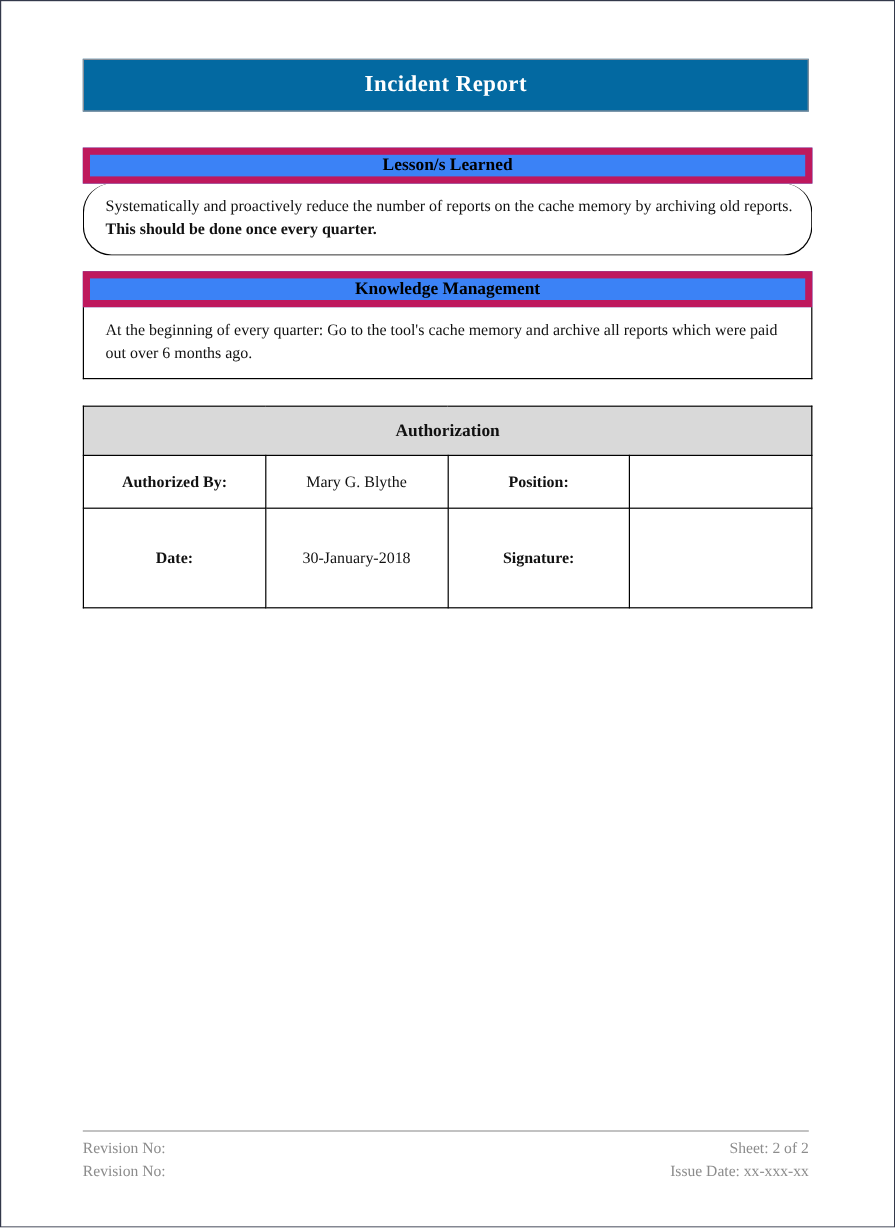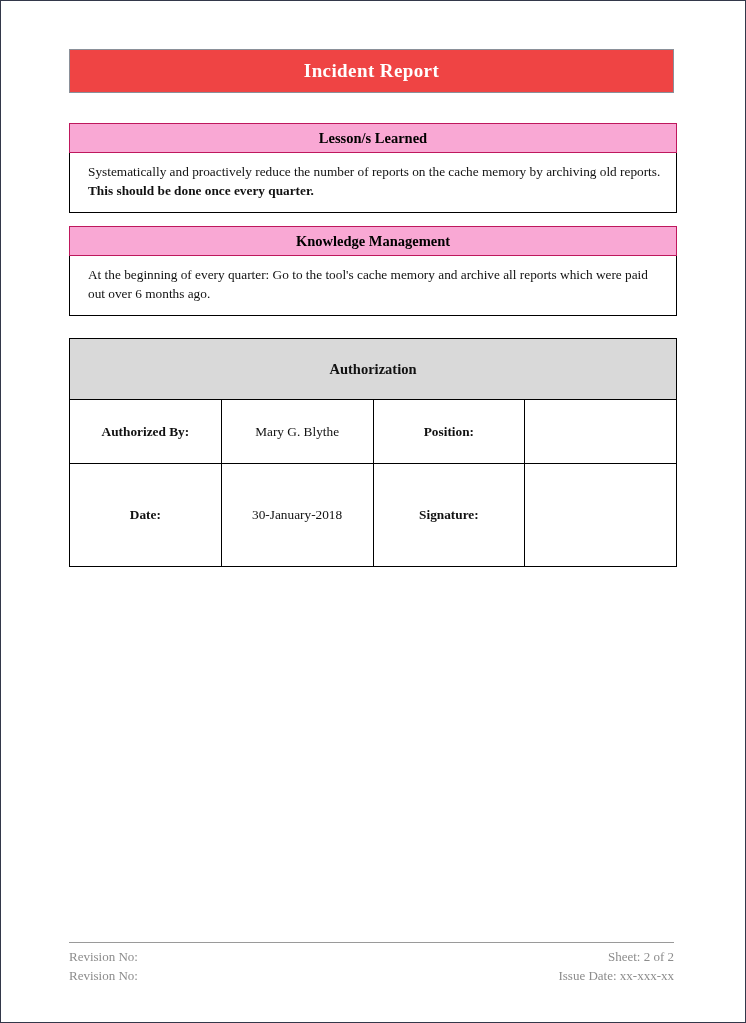--- a/index.html
+++ b/index.html
@@ -18,21 +18,21 @@
     overflow: hidden;
   }
 
   
   .title-banner {
     position: absolute;
     left: 68px;
     top: 48px;
     width: 605px;
     height: 44px;
-    background: #ef4444;
+    background: #0369a1;
     border: 1px solid #8a9099;
     box-sizing: border-box;
     display: flex;
     align-items: center;
     justify-content: center;
   }
   .title-banner .title-text {
     color: #ffffff;
     font-size: 19px;
     font-weight: bold;
@@ -40,22 +40,22 @@
   }
 
   
   .section {
     position: absolute;
     left: 68px;
     width: 608px;
     box-sizing: border-box;
   }
   .section-header {
-    background: #f9a8d4;
-    border: 1px solid #be185d;
+    background: #3b82f6;
+    border: 6px solid #be185d;
     box-sizing: border-box;
     height: 30px;
     display: flex;
     align-items: center;
     justify-content: center;
     font-size: 14.5px;
     font-weight: bold;
     color: #000000;
   }
   .section-body {
@@ -63,37 +63,37 @@
     border-top: none;
     box-sizing: border-box;
     padding: 10px 14px 11px 18px;
     font-size: 13.3px;
     line-height: 1.42;
     color: #111111;
   }
   .section-body b { font-weight: bold; }
 
   #lesson-section { top: 122px; }
-  #lesson-section .section-body { min-height: 50px; }
+  #lesson-section .section-body { min-height: 50px; border-radius: 24px; }
 
   #knowledge-section { top: 225px; }
   #knowledge-section .section-body { min-height: 50px; }
 
   
   #authorization-section { top: 337px; }
   .auth-table {
     border-collapse: collapse;
     width: 608px;
     table-layout: fixed;
   }
   .auth-table td {
     border: 1px solid #000000;
     font-size: 13.3px;
     color: #111111;
-    padding: 16px 6px;
+    padding: 6px 6px;
   }
   .auth-table td.head-cell {
     background: #d9d9d9;
     text-align: center;
     font-weight: bold;
     font-size: 14.5px;
     height: 28px;
   }
   .auth-table td.label-cell {
     text-align: center;

